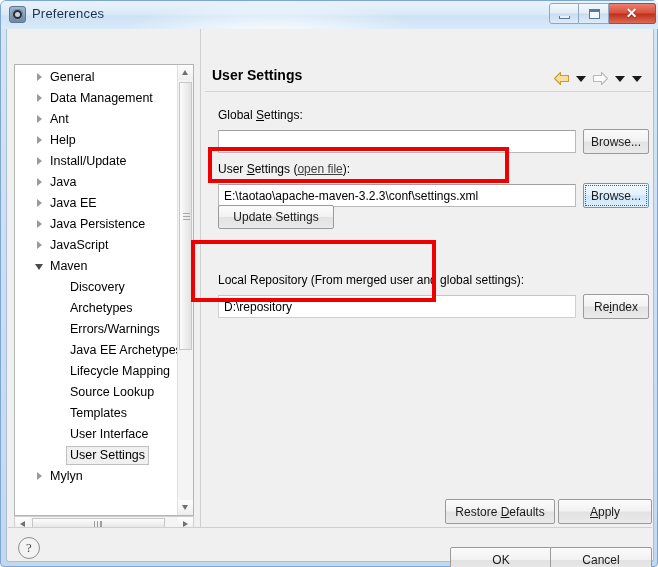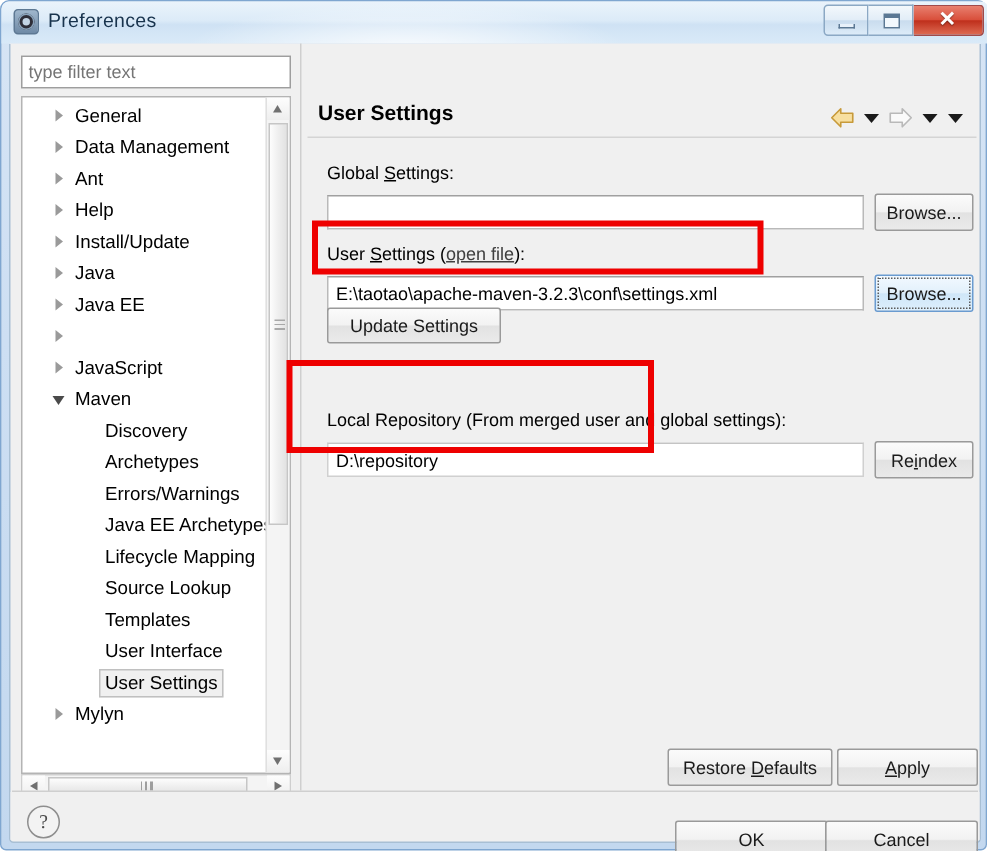--- a/index.html
+++ b/index.html
@@ -389,23 +389,20 @@
         <span class="glyph-max"></span>
       </div>
       <div class="winbtn close">
         <span class="glyph-close">✕</span>
       </div>
     </div>
   </div>
 
   <div class="client">
 
-    <div class="filter-wrap">
-      <input class="filter-input" type="text" placeholder="type filter text" style="">
-    </div>
 
     <div class="tree-box">
       <div class="tree-list" id="tree-list">
           <div class="tree-item">
             <span class="arrow"></span>
             <span class="lbl">General</span>
           </div>
           <div class="tree-item">
             <span class="arrow"></span>
             <span class="lbl">Data Management</span>
@@ -425,20 +422,21 @@
           <div class="tree-item">
             <span class="arrow"></span>
             <span class="lbl">Java</span>
           </div>
           <div class="tree-item">
             <span class="arrow"></span>
             <span class="lbl">Java EE</span>
           </div>
           <div class="tree-item">
             <span class="arrow"></span>
+            <span class="lbl">Java Persistence</span>
           </div>
           <div class="tree-item">
             <span class="arrow"></span>
             <span class="lbl">JavaScript</span>
           </div>
           <div class="tree-item expanded">
             <span class="arrow"></span>
             <span class="lbl">Maven</span>
           </div>
           <div class="tree-item child">

